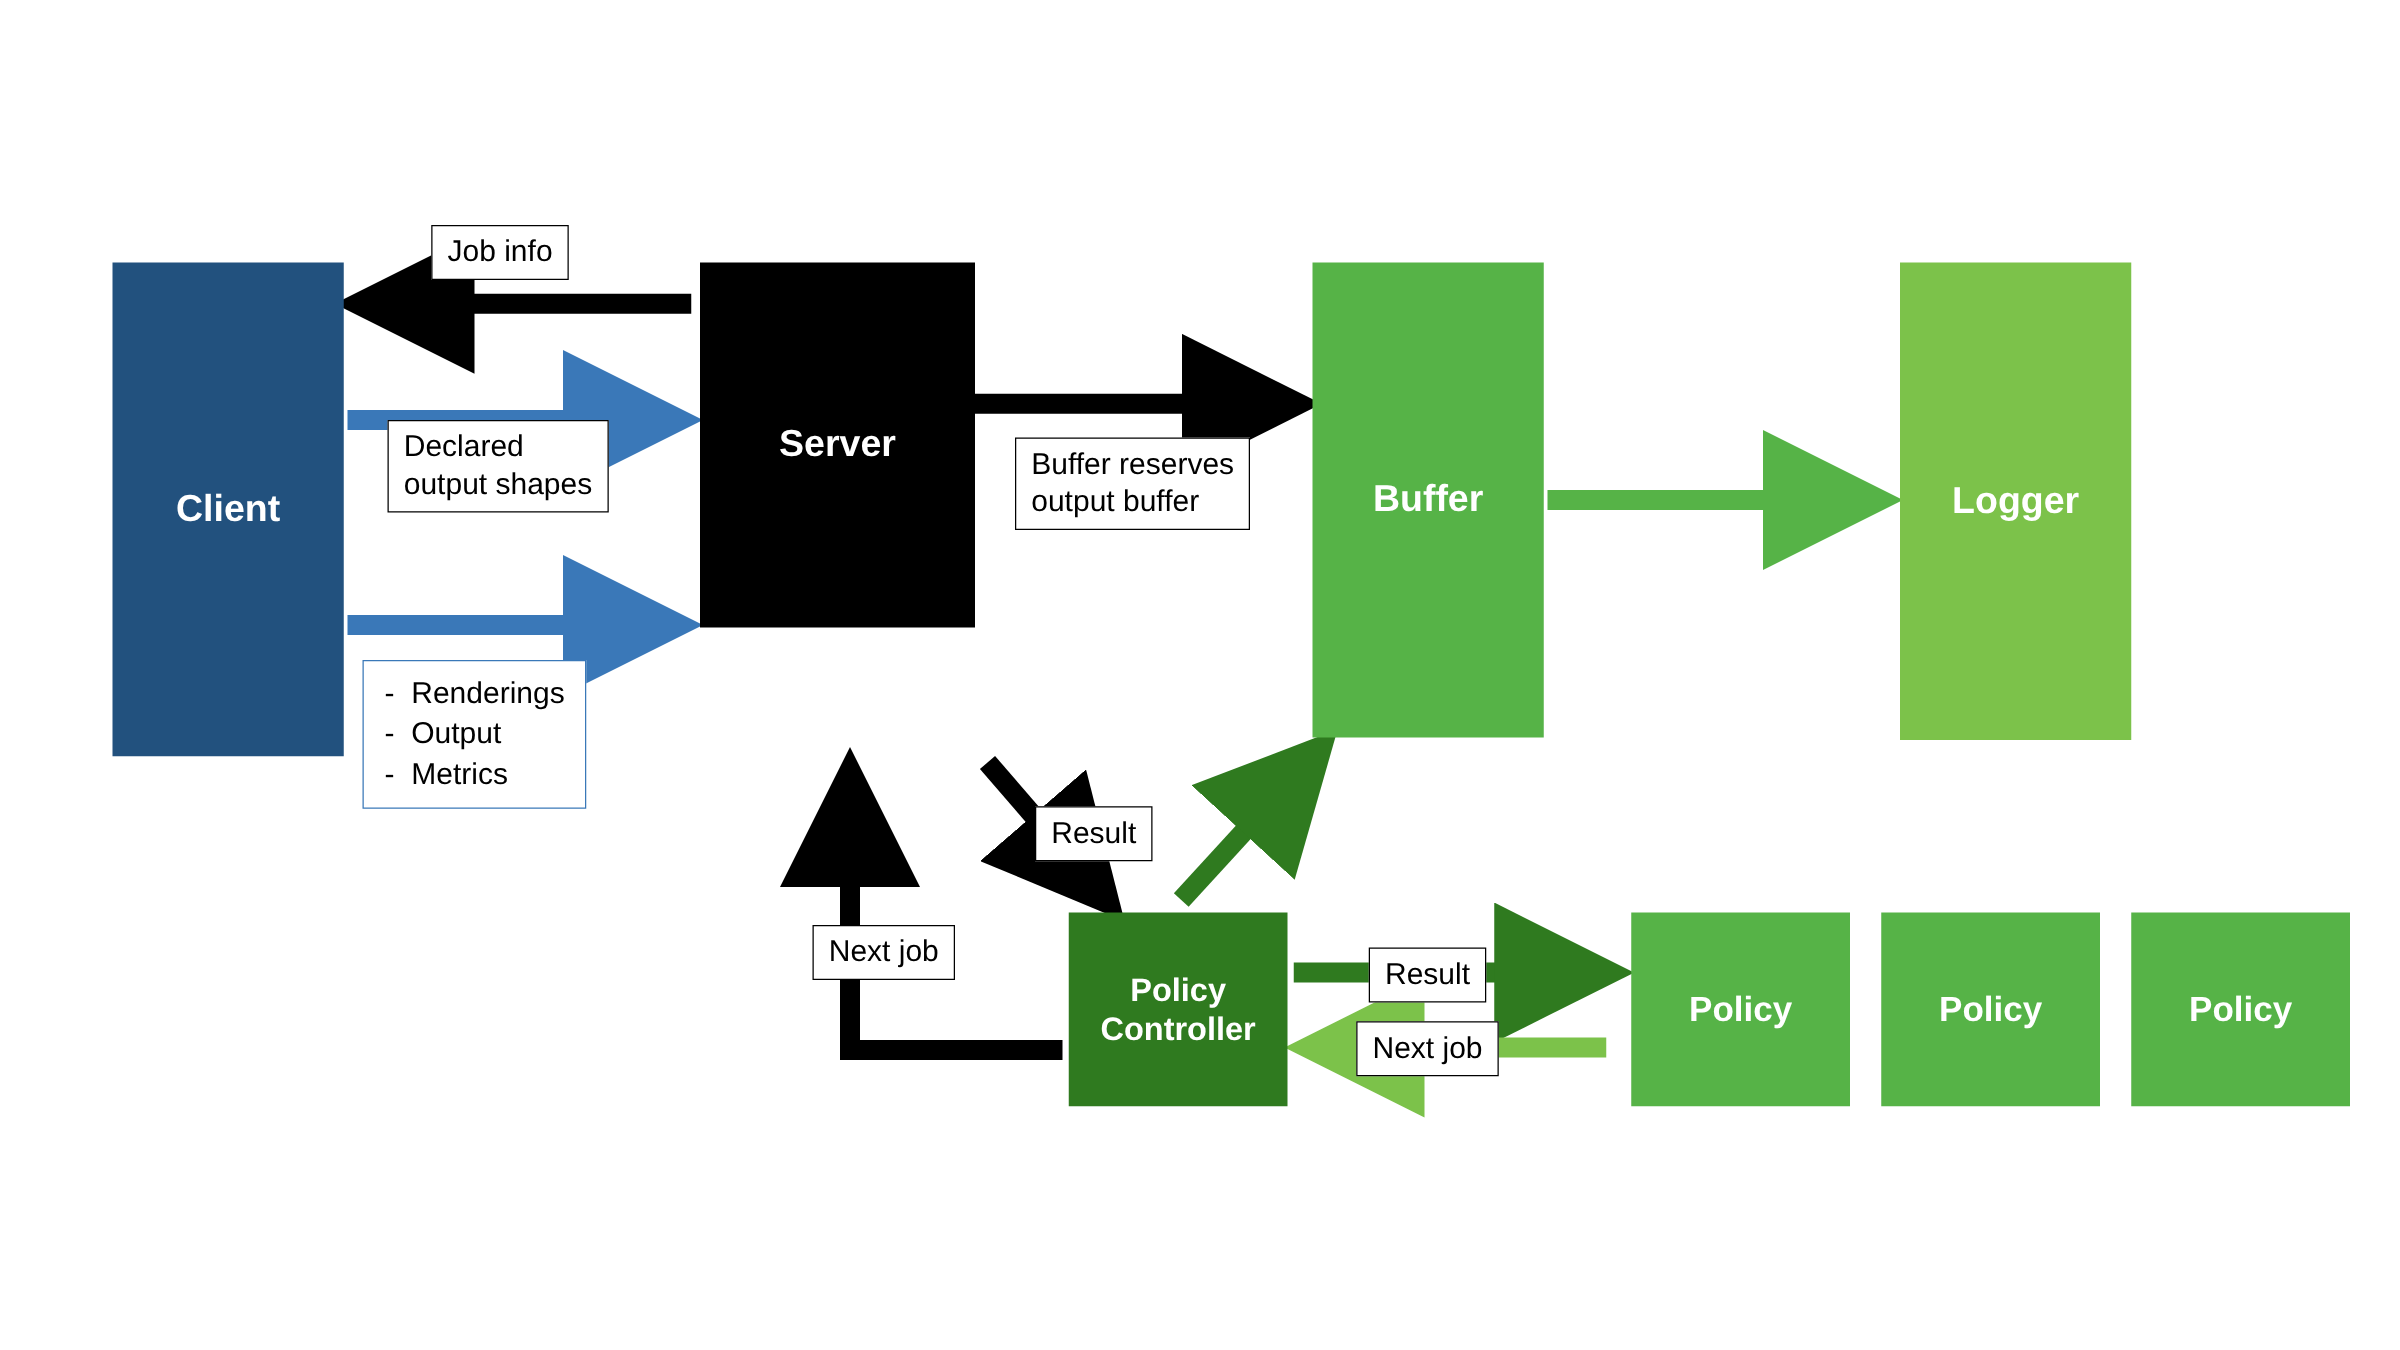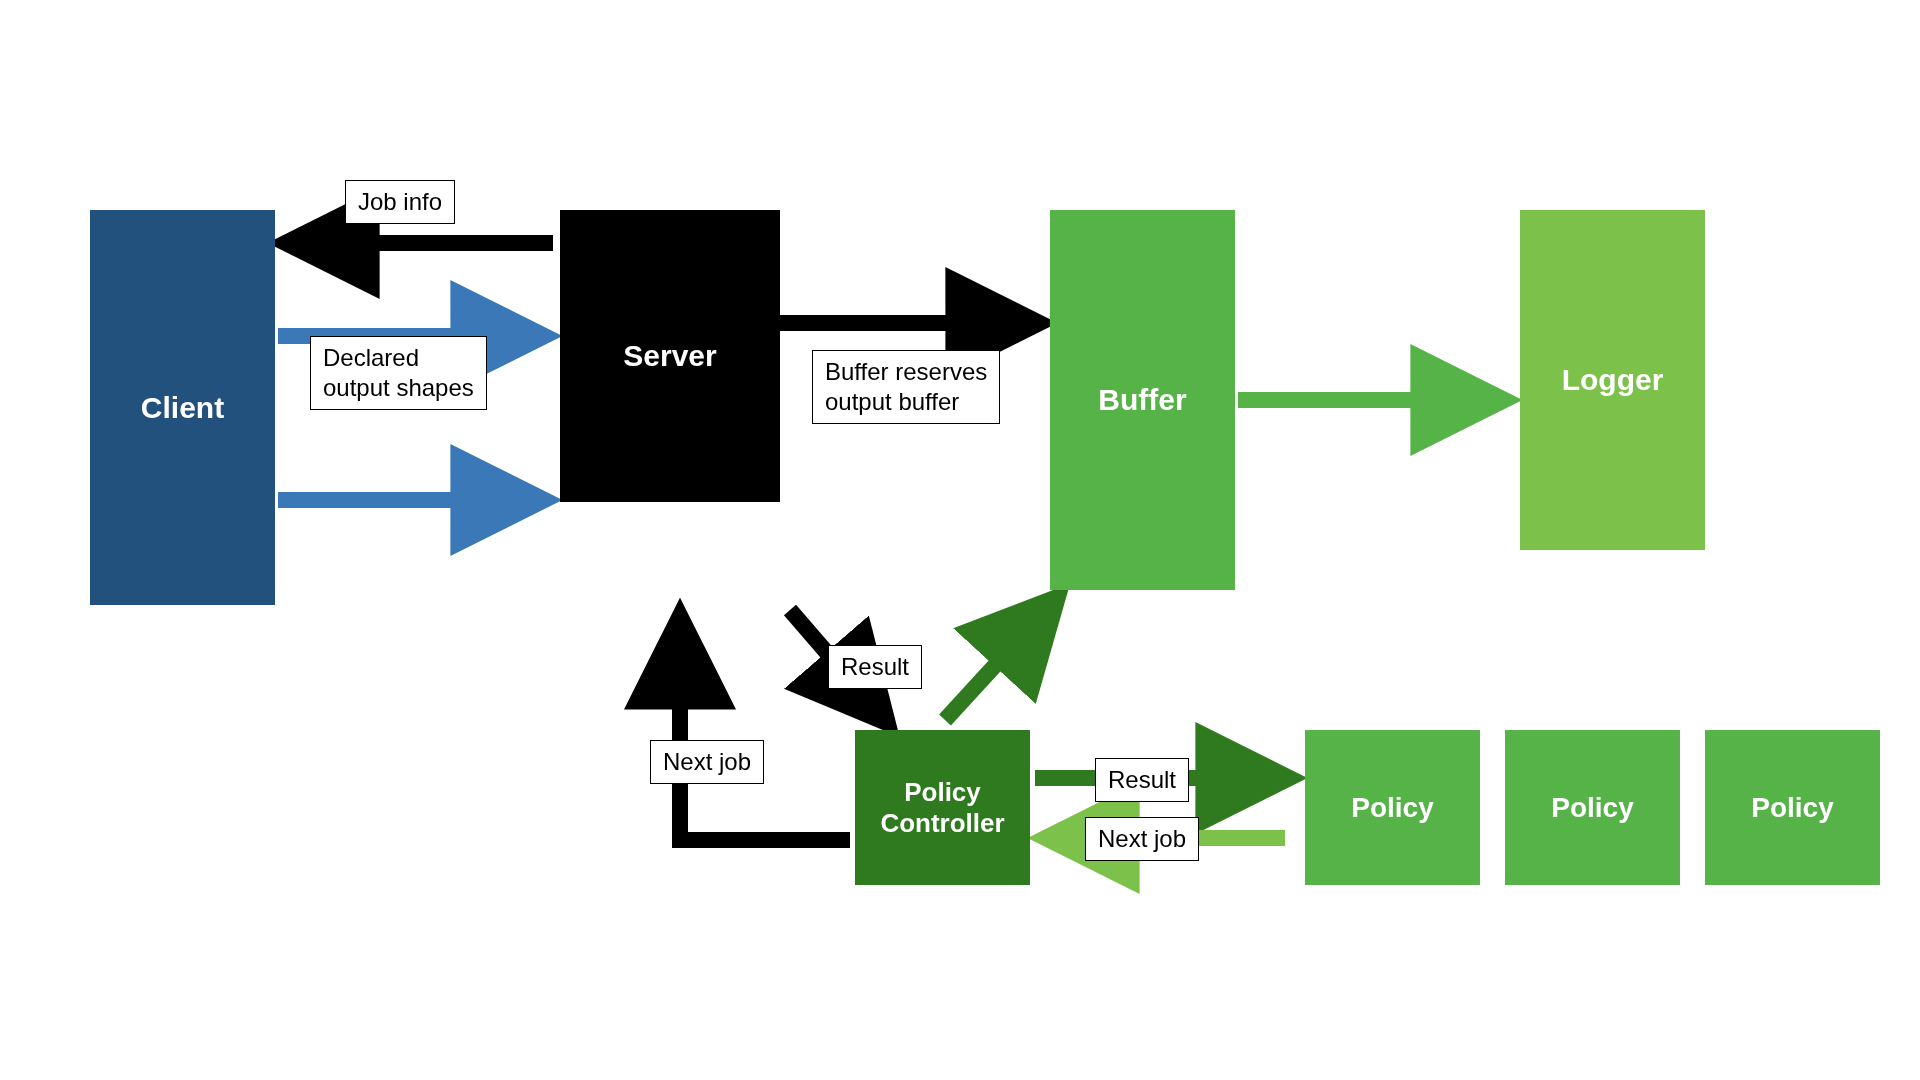--- a/index.html
+++ b/index.html
@@ -61,21 +61,21 @@
 </div>
 
 <div class="box" style="left:560px;top:210px;width:220px;height:292px;background:#000;font-size:30px">
   <span>Server</span>
 </div>
 
 <div class="box" style="left:1050px;top:210px;width:185px;height:380px;background:#56b347;font-size:30px">
   <span>Buffer</span>
 </div>
 
-<div class="box" style="left:1520px;top:210px;width:185px;height:340px;background:#7cc24a;font-size:30px">
+<div class="box" style="left:1520px;top:210px;width:185px;height:382px;background:#7cc24a;font-size:30px">
   <span>Logger</span>
 </div>
 
 <div class="box" style="left:855px;top:730px;width:175px;height:155px;background:#2f7a1f;font-size:26px;white-space:pre-line">
   <span>Policy
 Controller</span>
 </div>
 
 <div class="box" style="left:1305px;top:730px;width:175px;height:155px;background:#56b347;font-size:28px">
   <span>Policy</span>
@@ -83,20 +83,27 @@
 <div class="box" style="left:1505px;top:730px;width:175px;height:155px;background:#56b347;font-size:28px">
   <span>Policy</span>
 </div>
 <div class="box" style="left:1705px;top:730px;width:175px;height:155px;background:#56b347;font-size:28px">
   <span>Policy</span>
 </div>
 
 <div class="label" style="left:345px;top:180px">Job info</div>
 <div class="label" style="left:310px;top:336px">Declared
 output shapes</div>
+<div class="list" style="left:290px;top:528px">
+  <ul id="render-list">
+        <li>Renderings</li>
+        <li>Output</li>
+        <li>Metrics</li>
+      </ul>
+</div>
 <div class="label" style="left:812px;top:350px">Buffer reserves
 output buffer</div>
 <div class="label" style="left:828px;top:645px">Result</div>
 <div class="label" style="left:650px;top:740px">Next job</div>
 <div class="label" style="left:1095px;top:758px">Result</div>
 <div class="label" style="left:1085px;top:817px">Next job</div>
 
 </div>
 
 </body></html>

